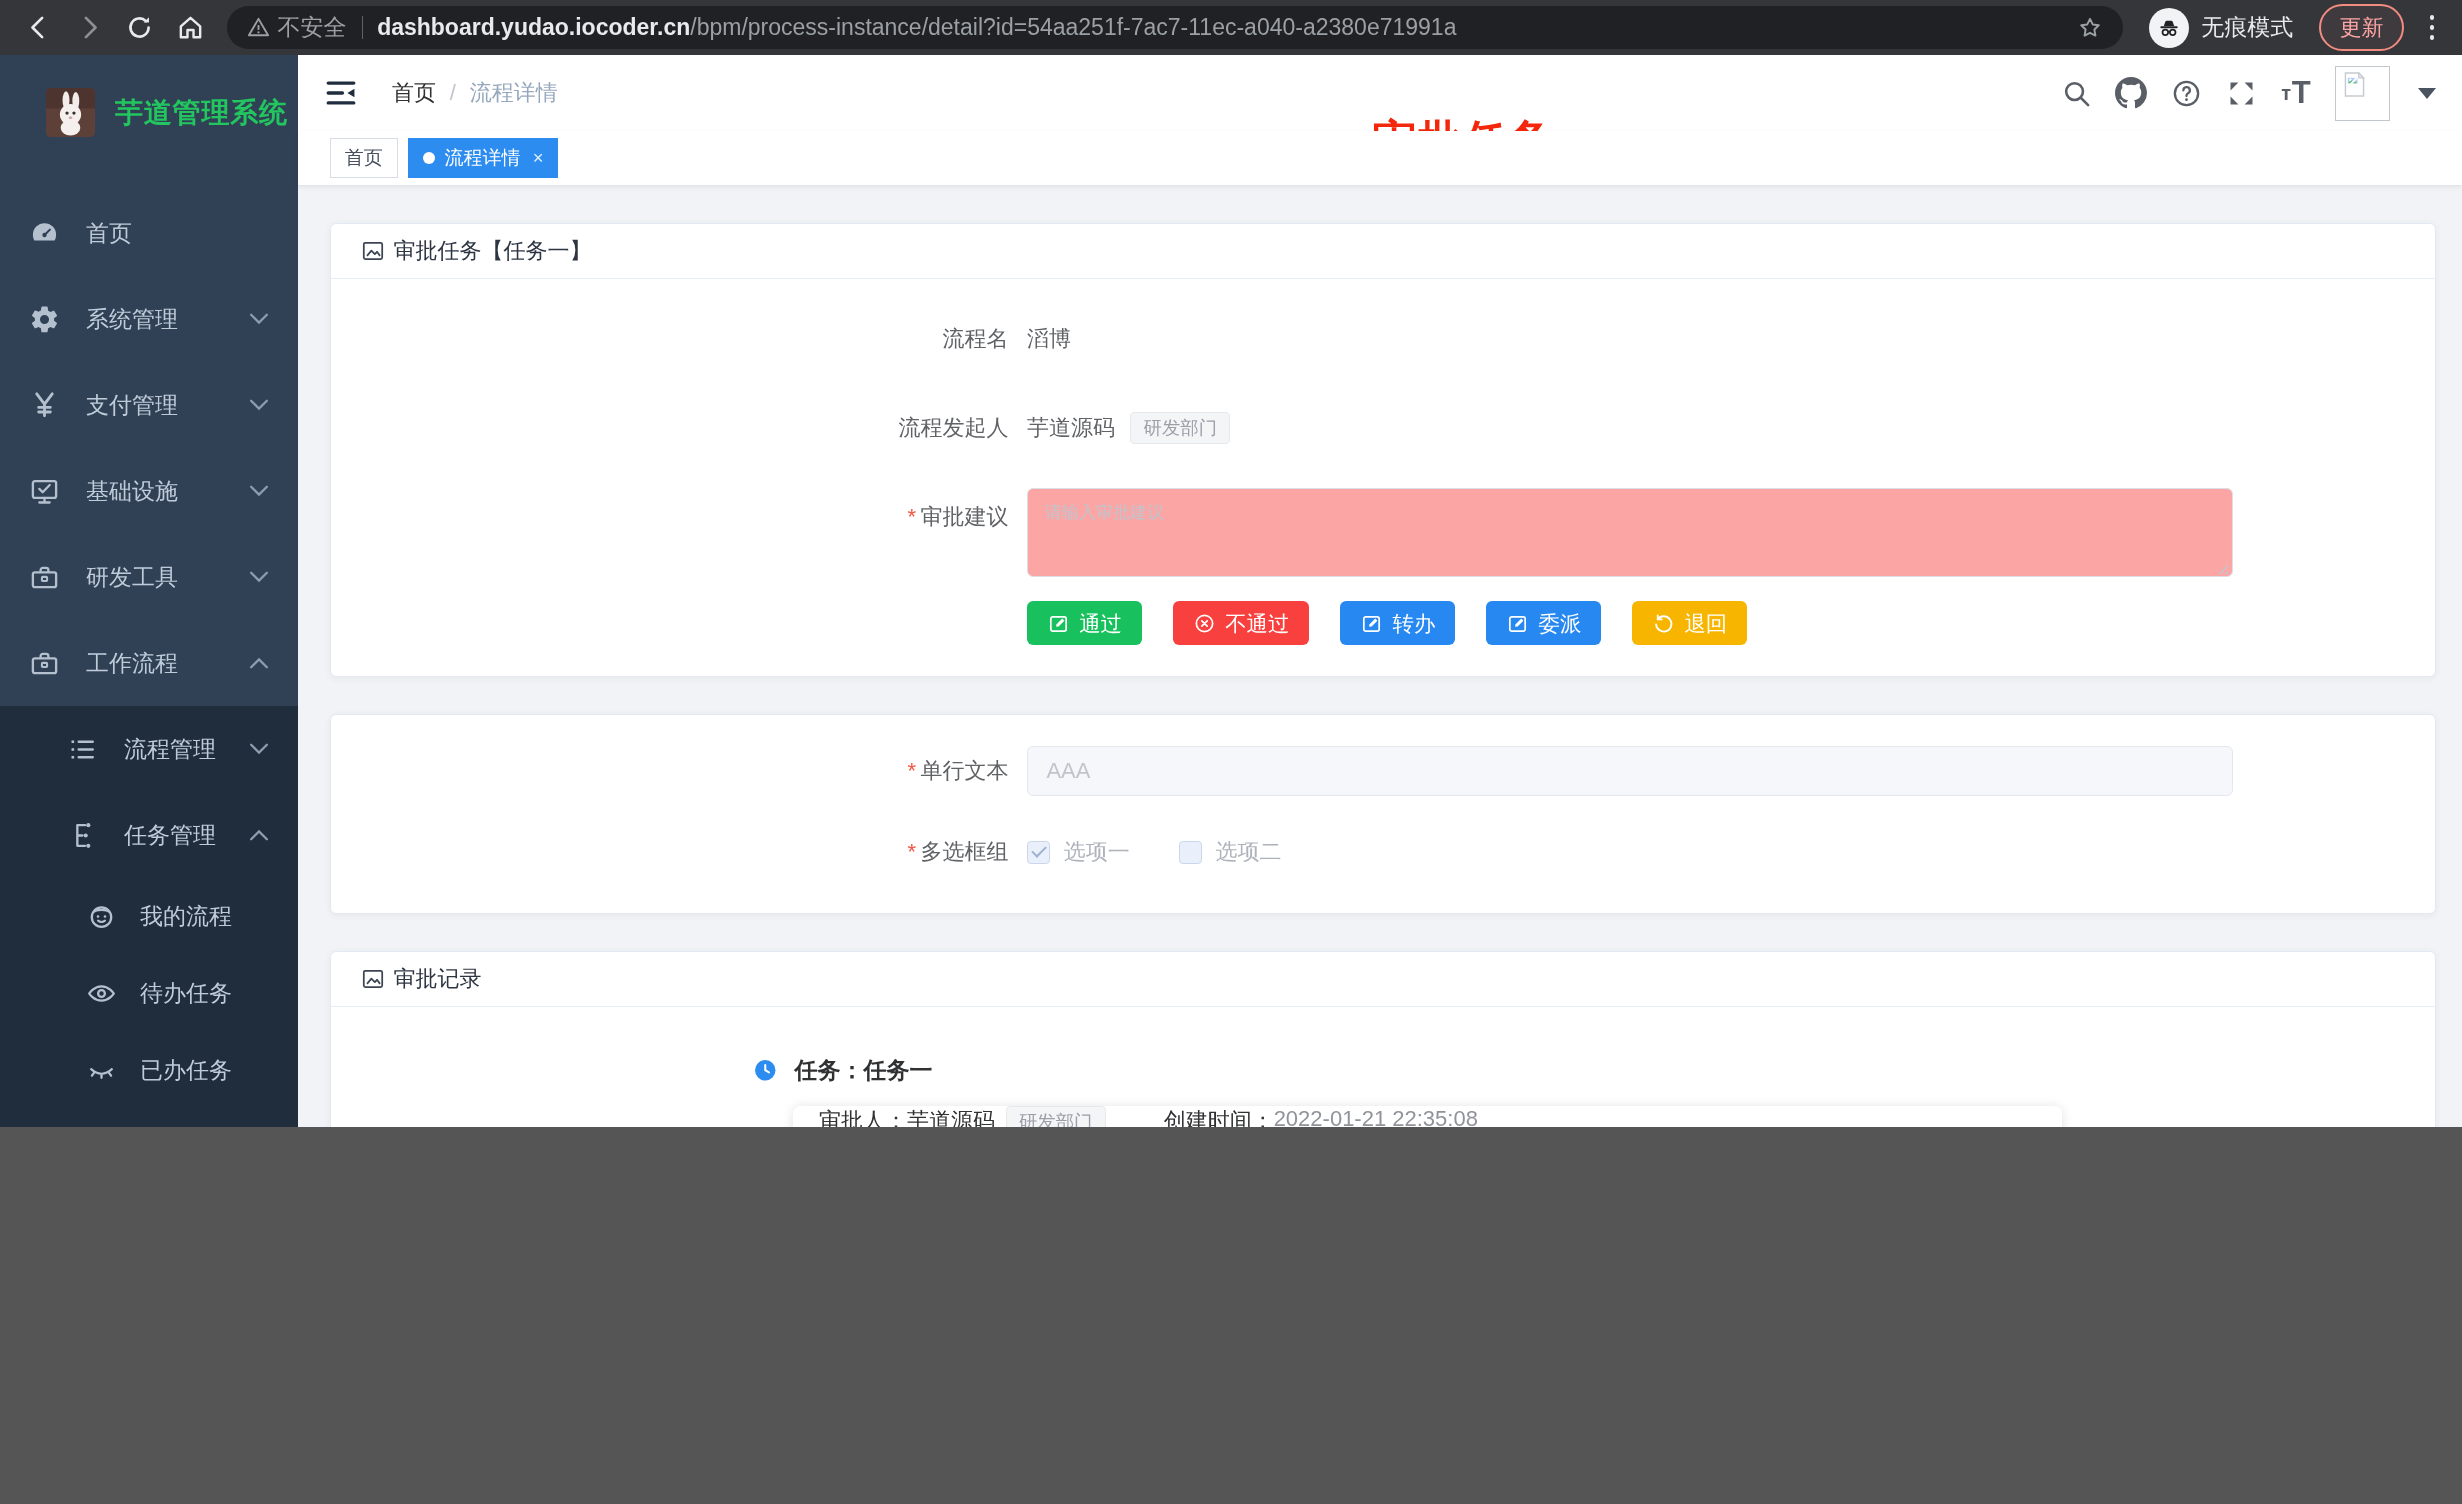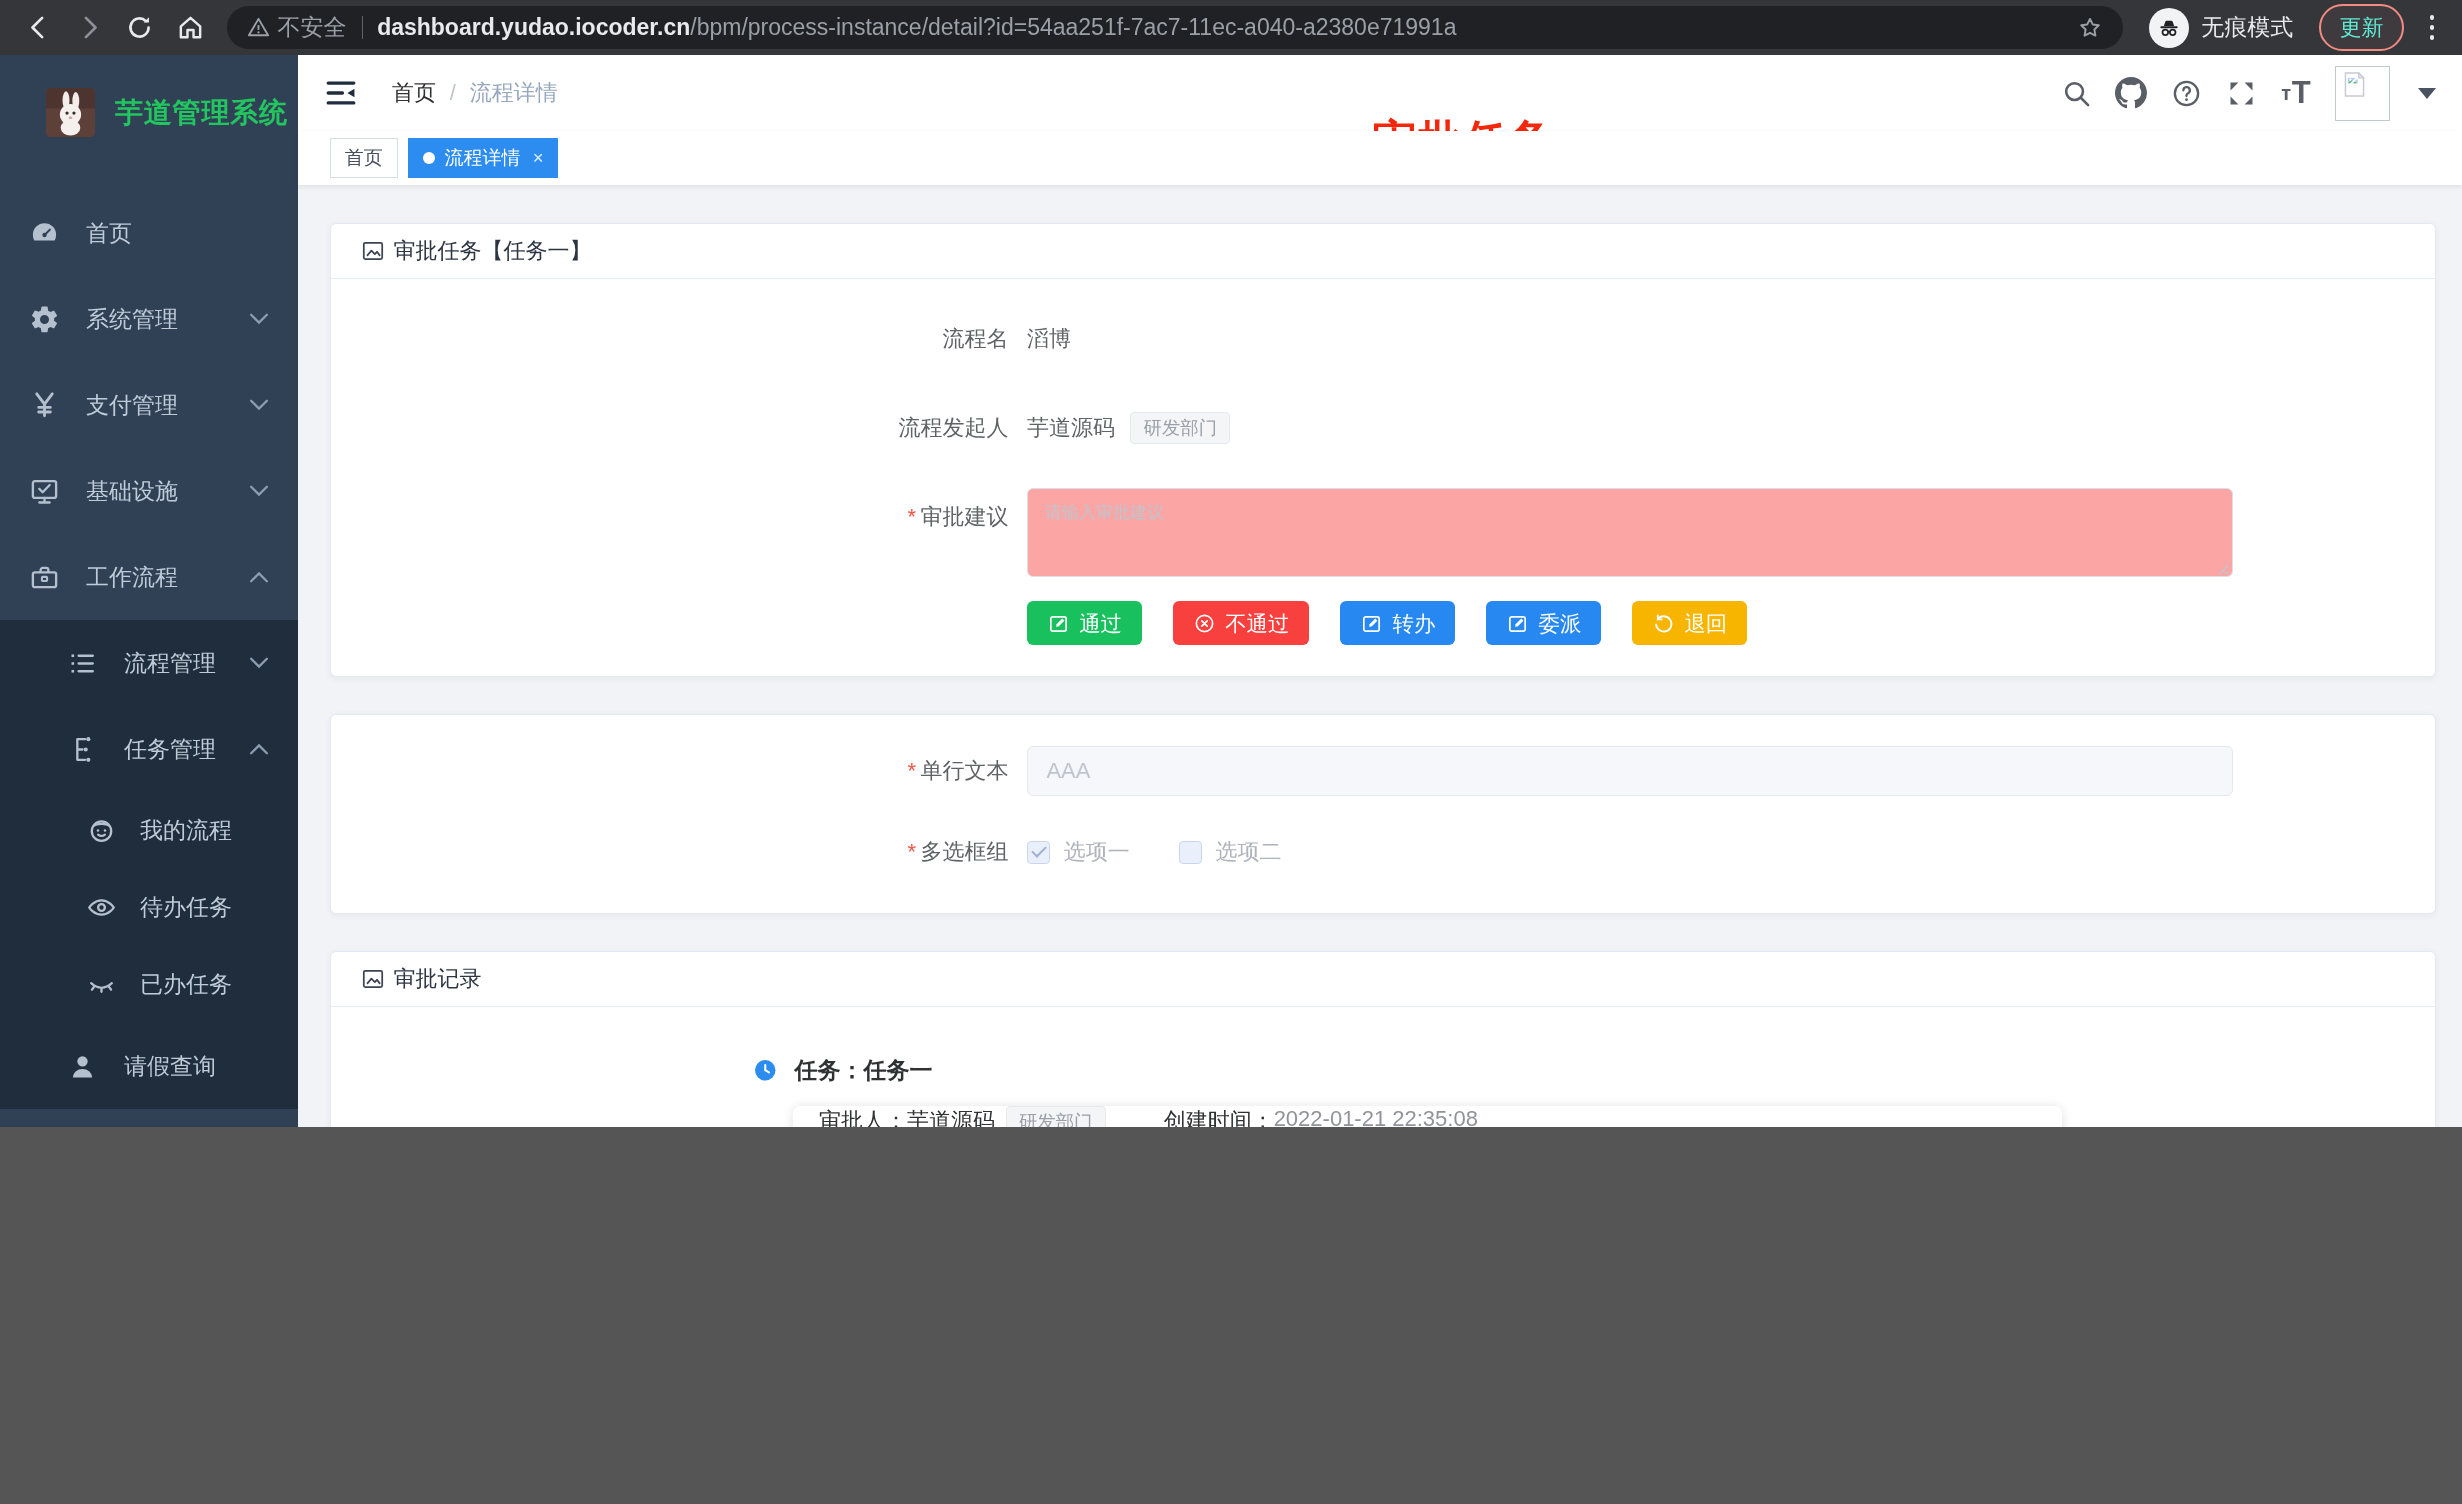--- a/index.html
+++ b/index.html
@@ -18,21 +18,21 @@
     flex:1; height:43px; background:#202124; border-radius:21.4px; display:flex; align-items:center;
     padding:0 20px; margin:0 7.6px; font-size:23px; color:#e8eaed; min-width:0;
   }
   .omnibox .sec { color:#9aa0a6; margin:0 10.7px 0 7.6px; white-space:nowrap; }
   .omnibox .divider { width:1.5px; height:23px; background:#5f6368; margin:0 13.8px 0 4.6px; }
   .omnibox .host { color:#e8eaed; font-weight:700; white-space:nowrap; }
   .omnibox .path { color:#9aa0a6; white-space:nowrap; overflow:hidden; text-overflow:ellipsis; flex:1; }
   .incog { display:flex; align-items:center; gap:12.2px; color:#e8eaed; font-size:23px; margin:0 10.7px; white-space:nowrap; }
   .incog-badge { width:40px; height:40px; border-radius:50%; background:#f1f3f4; display:flex; align-items:center; justify-content:center; }
   .update-pill {
-    border:2.3px solid #f28b82; color:#5eead4; border-radius:764px; font-size:22px;
+    border:2.3px solid #f28b82; color:#fca5a5; border-radius:764px; font-size:22px;
     padding:6.1px 18.4px; margin:0 7.6px; background:rgba(242,139,130,.06); white-space:nowrap;
   }
   .vdots { display:flex; flex-direction:column; gap:5.4px; padding:0 10.7px; }
   .vdots i { width:4.6px; height:4.6px; border-radius:50%; background:#e8eaed; }
 
   
   .app { display:flex; height:1450px; }
   .sidebar { width:298px; flex:0 0 298px; background:#304156; color:#bfcbd9; overflow:hidden; }
   .logo-row { height:115px; display:flex; align-items:center; padding-left:46px; gap:20px; }
   .logo { width:49px; height:49px; border-radius:4.6px; overflow:hidden; flex:0 0 49px; }
@@ -255,20 +255,31 @@
               <rect x="3" y="4" width="18" height="13" rx="1.5" fill="none" stroke="currentColor" stroke-width="1.8"></rect>
               <path d="M8 10l2.6 2.6L16 7" fill="none" stroke="currentColor" stroke-width="1.8" stroke-linecap="round" stroke-linejoin="round"></path>
               <path d="M12 17v3M8 20.5h8" stroke="currentColor" stroke-width="1.8" stroke-linecap="round"></path>
             </svg>
           <span class="lbl">基础设施</span>
           <svg class="chev" viewBox="0 0 14 10">
               <path d="M1.5 2l5.5 5.5L12.5 2" fill="none" stroke="currentColor" stroke-width="1.6" stroke-linecap="round"></path>
             </svg>
         </div>
 
+        <div class="mi">
+          <svg class="ic" viewBox="0 0 24 24">
+              <rect x="3" y="8" width="18" height="11.5" rx="1.5" fill="none" stroke="currentColor" stroke-width="1.8"></rect>
+              <path d="M9 8V6.2A1.7 1.7 0 0 1 10.7 4.5h2.6A1.7 1.7 0 0 1 15 6.2V8" fill="none" stroke="currentColor" stroke-width="1.8"></path>
+              <rect x="10" y="11.5" width="4" height="3.2" rx=".6" fill="none" stroke="currentColor" stroke-width="1.6"></rect>
+            </svg>
+          <span class="lbl">研发工具</span>
+          <svg class="chev" viewBox="0 0 14 10">
+              <path d="M1.5 2l5.5 5.5L12.5 2" fill="none" stroke="currentColor" stroke-width="1.6" stroke-linecap="round"></path>
+            </svg>
+        </div>
 
         <div class="mi">
           <svg class="ic" viewBox="0 0 24 24">
               <rect x="3" y="8" width="18" height="11.5" rx="1.5" fill="none" stroke="currentColor" stroke-width="1.8"></rect>
               <path d="M9 8V6.2A1.7 1.7 0 0 1 10.7 4.5h2.6A1.7 1.7 0 0 1 15 6.2V8" fill="none" stroke="currentColor" stroke-width="1.8"></path>
               <rect x="10" y="11.5" width="4" height="3.2" rx=".6" fill="none" stroke="currentColor" stroke-width="1.6"></rect>
             </svg>
           <span class="lbl">工作流程</span>
           <svg class="chev up" viewBox="0 0 14 10">
               <path d="M1.5 2l5.5 5.5L12.5 2" fill="none" stroke="currentColor" stroke-width="1.6" stroke-linecap="round"></path>

